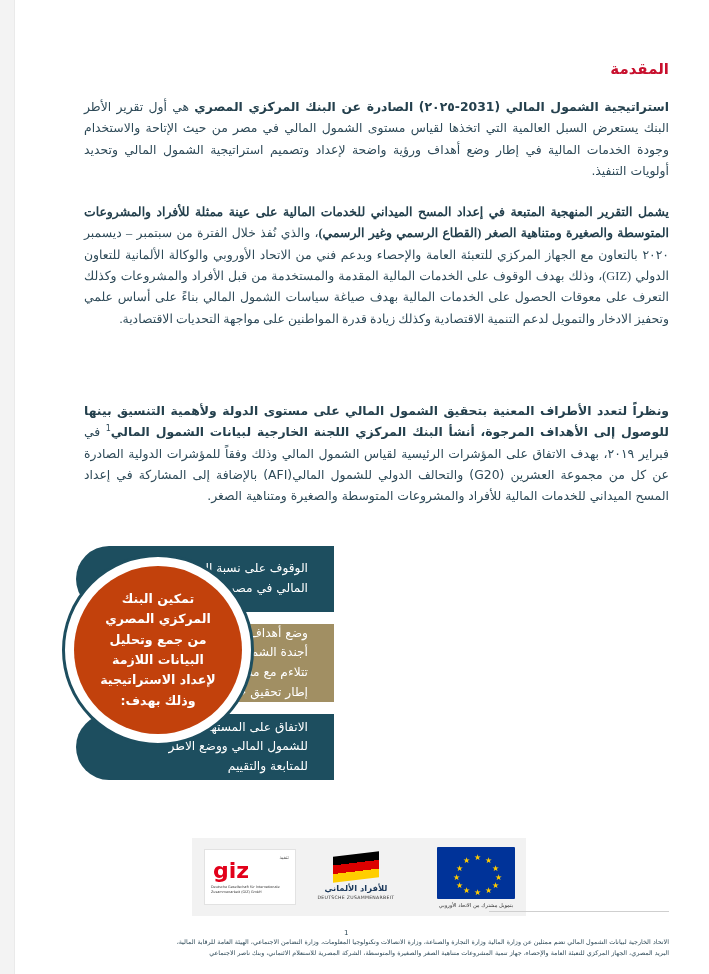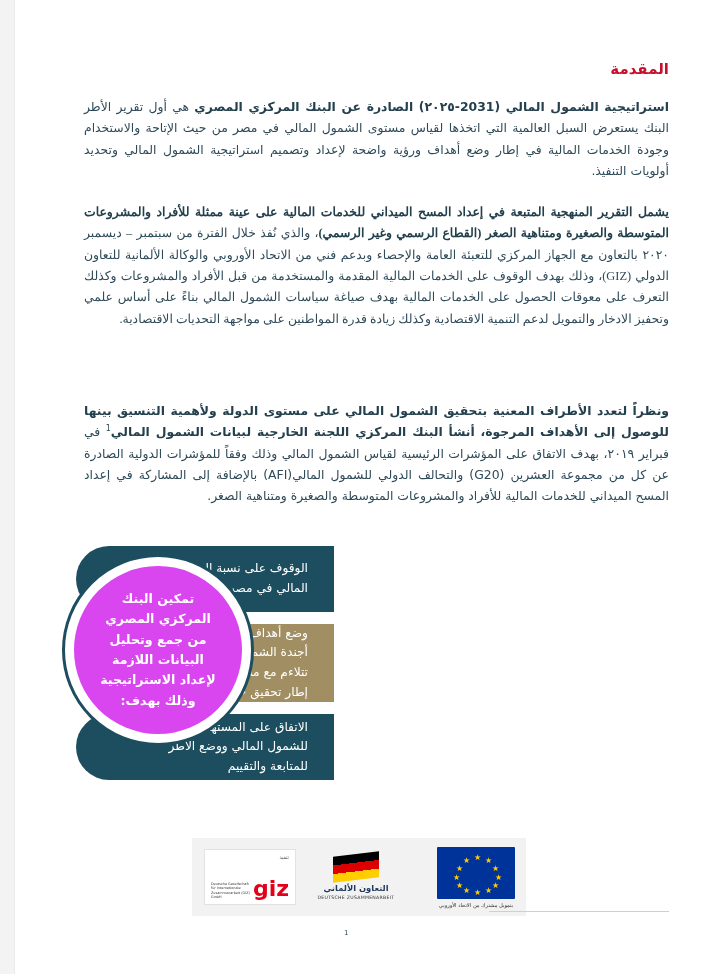--- a/index.html
+++ b/index.html
@@ -129,21 +129,21 @@
     background: #ffffff;
     box-sizing: border-box;
   }
   .hub {
     position: absolute;
     top: 36px;
     left: 60px;
     width: 168px;
     height: 168px;
     border-radius: 50%;
-    background: #d946ef;
+    background: #c2410c;
     color: #ffffff;
     box-sizing: border-box;
     display: flex;
     align-items: center;
     justify-content: center;
     text-align: center;
     font-size: 12.6px;
     font-weight: bold;
     line-height: 1.62;
     padding: 0 22px;
@@ -212,21 +212,21 @@
     margin-top: 2px;
     direction: ltr;
   }
   .logo-giz {
     width: 92px;
     height: 56px;
     background: #ffffff;
     border: 1px solid #e2e2e2;
     box-sizing: border-box;
     display: flex;
-    flex-direction: row;
+    flex-direction: column;
     align-items: flex-start;
     justify-content: center;
     padding: 4px 6px;
     position: relative;
   }
   .giz-tag {
     position: absolute;
     top: 4px;
     right: 6px;
     font-size: 5px;
@@ -333,33 +333,35 @@
           <span class="eu-star" style="left:19px; top:35px;">★</span>
           <span class="eu-star" style="left:16px; top:27px;">★</span>
           <span class="eu-star" style="left:19px; top:18px;">★</span>
           <span class="eu-star" style="left:26px; top:10px;">★</span>
         </div>
         <div class="eu-caption">بتمويل مشترك من الاتحاد الأوروبي</div>
       </div>
 
       <div class="logo-bmz">
         <div class="bmz-flag"></div>
-        <div class="bmz-text">التعاون
+        <div class="bmz-text">للأفراد
 الألماني</div>
         <div class="bmz-sub">DEUTSCHE ZUSAMMENARBEIT</div>
       </div>
 
       <div class="logo-giz">
         <div class="giz-tag">تنفيذ</div>
         <div class="giz-wordmark">giz</div>
         <div class="giz-lines">Deutsche Gesellschaft
 für Internationale
 Zusammenarbeit (GIZ) GmbH</div>
       </div>
     </div>
 
     <div class="footnote-rule"></div>
     <div class="page-num">1</div>
     <div class="footnote">
+      <div>الاتحاد الخارجية لبيانات الشمول المالي تضم ممثلين عن وزارة المالية وزارة التجارة والصناعة، وزارة الاتصالات وتكنولوجيا المعلومات، وزارة التضامن الاجتماعي، الهيئة العامة للرقابة المالية،</div>
+      <div>البريد المصري، الجهاز المركزي للتعبئة العامة والإحصاء، جهاز تنمية المشروعات متناهية الصغر والصغيرة والمتوسطة، الشركة المصرية للاستعلام الائتماني، وبنك ناصر الاجتماعي</div>
     </div>
 
   </div>
 </div>
 
 </body></html>

